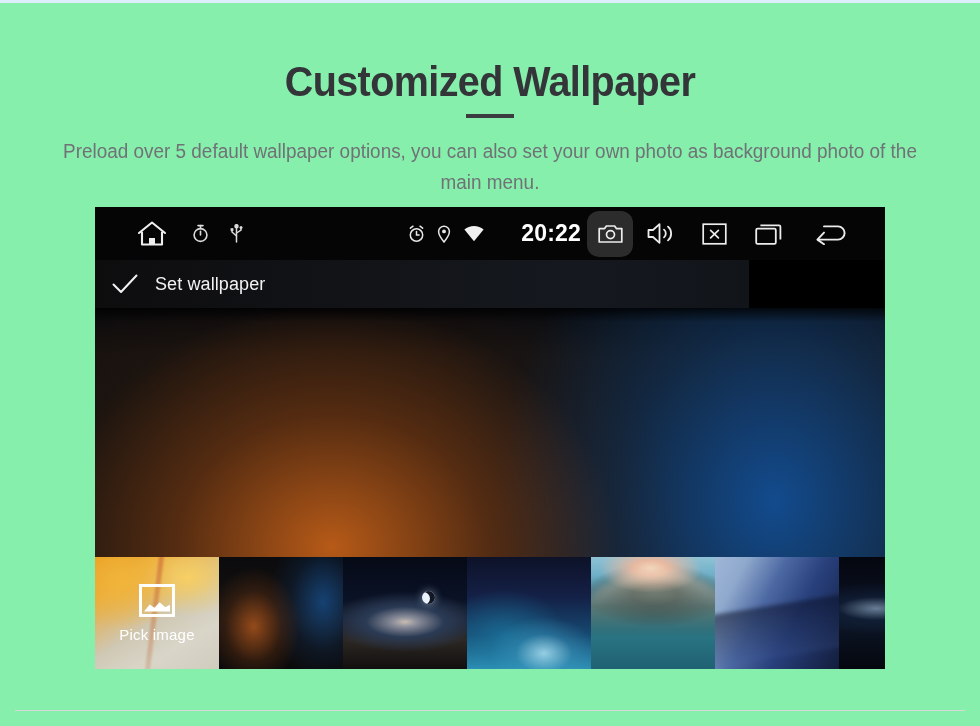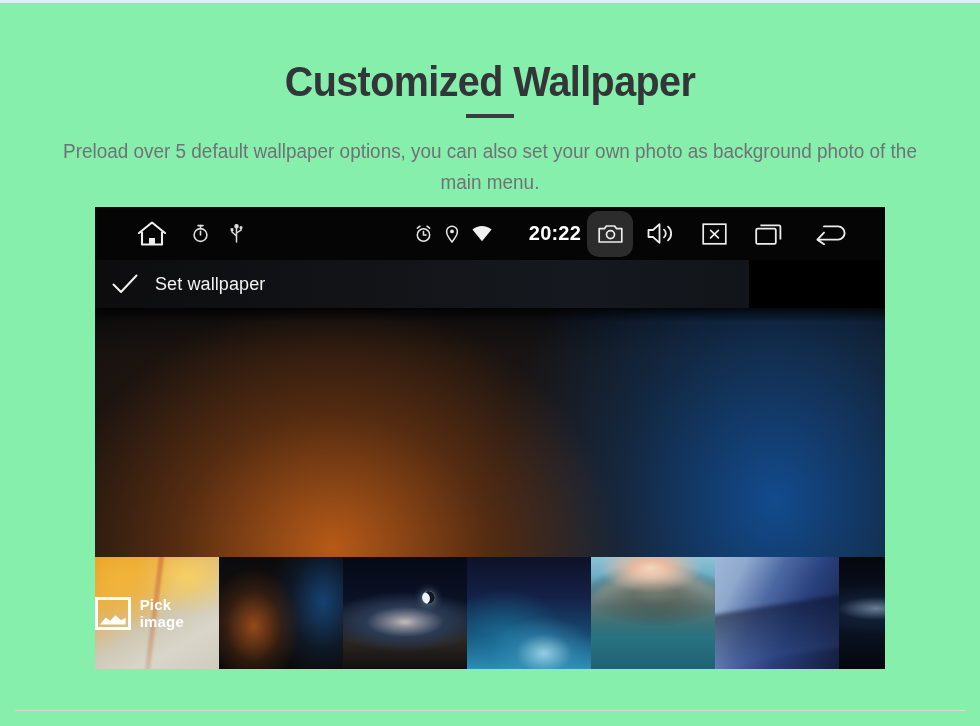--- a/index.html
+++ b/index.html
@@ -87,21 +87,21 @@
     display: flex; align-items: center; justify-content: center;
     height: 53px;
     color: #efefef;
   }
   .icon-home     { width: 62px; }
   .icon-timer    { width: 34px; }
   .icon-usb      { width: 38px; }
   .icon-alarm    { width: 30px; }
   .icon-loc      { width: 26px; }
   .icon-wifi     { width: 34px; }
-  .clock         { width: auto; font-size: 20px; font-weight: 700; color: #fff;
+  .clock         { width: auto; font-size: 23px; font-weight: 700; color: #fff;
                    letter-spacing: 0.2px; padding: 0 6px 0 2px; margin-left: 28px; }
   .icon-cam      { width: 46px; height: 46px; border-radius: 12px; background: #2c2c2c; }
   .icon-vol      { width: 54px; }
   .icon-close    { width: 54px; }
   .icon-recent   { width: 54px; }
   .icon-back     { width: 74px; }
 
   
   .actionbar {
     position: absolute;
@@ -156,24 +156,23 @@
   }
   .thumb-pick .stem {
     position: absolute; left: 46%; top: -4px;
     width: 5px; height: 120px;
     background: linear-gradient(to bottom, rgba(210,120,60,.8), rgba(190,140,110,.35));
     transform: rotate(7deg);
     filter: blur(1.2px);
   }
   .pick-inner {
     position: absolute; inset: 0;
-    display: flex; flex-direction: row;
+    display: flex; flex-direction: column;
     align-items: center; justify-content: center;
     gap: 9px;
-    font-weight: bold;
   }
   .pick-icon {
     width: 36px; height: 33px;
     border: 3px solid #fff;
     position: relative;
     background: transparent;
   }
   .pick-icon::after {
     content: "";
     position: absolute; left: 2px; right: 2px; bottom: 2px; height: 12px;

